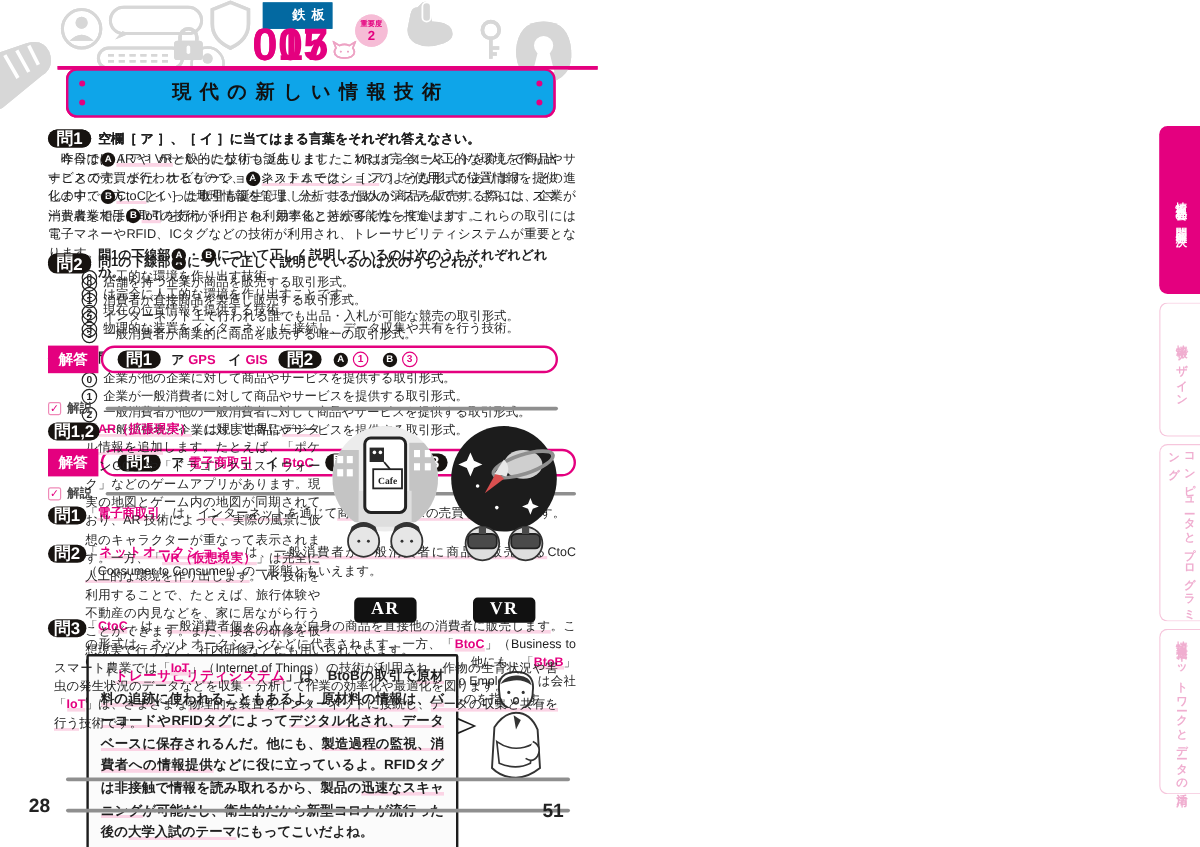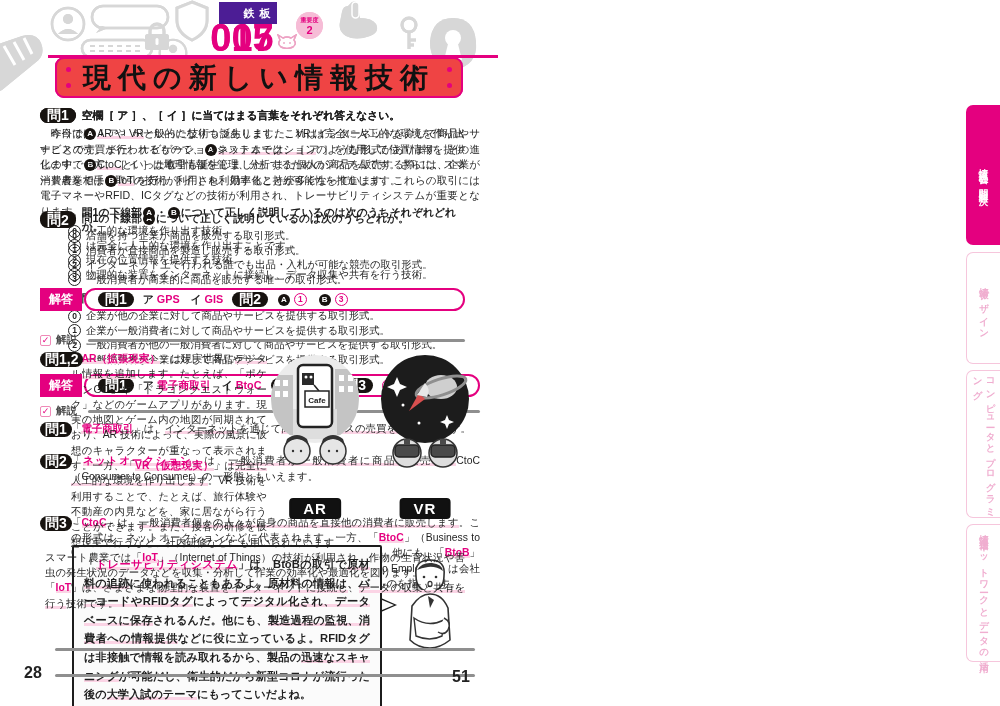--- a/index.html
+++ b/index.html
@@ -10,35 +10,35 @@
     font-family:"Liberation Sans","DejaVu Sans",sans-serif;
   }
   .page { position:absolute; top:0; width:500px; height:706px; }
   #pageL { left:0; } #pageR { left:500; }
 
   
   .deco { position:absolute; } .deco svg { display:block; }
 
   
   .teppan { position:absolute; left:219px; top:2px; width:58px; height:22px;
-    background:#4c1d95; color:#fff; font-size:11px; font-weight:700;
+    background:#0369a1; color:#fff; font-size:11px; font-weight:700;
     letter-spacing:5px; text-align:center; line-height:22px; padding-left:23px; }
   .bignum { position:absolute; left:206px; top:20px; width:72px; text-align:center;
     color:#e4007f; font-size:38px; font-weight:900; letter-spacing:0; line-height:36px; }
   .impbadge { position:absolute; left:296px; top:12px; width:27px; height:27px;
     background:#f6bcd6; border-radius:50%; text-align:center; color:#e4007f; }
   .impbadge .l1 { display:block; font-size:6px; font-weight:700; padding-top:4px; }
   .impbadge .l2 { display:block; font-size:11px; font-weight:800; line-height:11px; }
   .catdoodle { position:absolute; left:277px; top:34px; }
 
   .titleline { position:absolute; left:48px; top:55px; width:450px; height:3px; background:#e4007f; }
   .titlebox { position:absolute; left:55px; top:57px; width:408px; height:41px;
-    background:#ef4444; border:2.5px solid #e4007f; border-radius:9px;
+    background:#0ea5e9; border:2.5px solid #e4007f; border-radius:9px;
     display:flex; align-items:center; justify-content:center;
-    font-size:28px; font-weight:800; letter-spacing:7px; color:#111; }
+    font-size:16px; font-weight:800; letter-spacing:7px; color:#111; }
   .titlebox .dot { position:absolute; width:5px; height:5px; border-radius:50%; background:#e4007f; }
   .dot.a{left:9px;top:8px}.dot.b{left:9px;bottom:8px}.dot.c{right:9px;top:8px}.dot.d{right:9px;bottom:8px}
 
   
   .content { position:absolute; left:40px; width:440px; }
   #pageR .content { width:425px; }
   .qrow { display:flex; gap:6px; align-items:center; font-size:10.8px; font-weight:700; }
   .qtag { display:inline-block; background:#171310; color:#fff; border-radius:9px;
     padding:0 7px; height:15px; line-height:15px; font-size:14px; font-weight:700; white-space:nowrap; }
   .qbody { font-size:10.6px; line-height:15.6px; text-align:justify; }
@@ -81,21 +81,21 @@
     border:2px solid #1c1c1c; border-radius:2px; background:#fbfbfb;
     padding:8px 10px; font-size:11.2px; font-weight:700; line-height:18.6px; text-align:justify; }
   .speechtail { position:absolute; left:381px; top:598px; width:0; height:0;
     border-top:7px solid transparent; border-bottom:7px solid transparent; border-left:16px solid #1c1c1c; }
   .speechtail:after { content:""; position:absolute; left:-15px; top:-5px; width:0; height:0;
     border-top:5px solid transparent; border-bottom:5px solid transparent; border-left:12px solid #fbfbfb; }
   .person { position:absolute; left:398px; top:556px; }
 
   
   .illuswrap { float:right; width:190px; height:168px; margin:2px 0 2px 8px;
-    display:flex; gap:18px; justify-content:center; }
+    display:flex; gap:7px; justify-content:flex-start;font-family:Liberation Serif, serif; }
   .illus { position:relative; width:92px; }
   .illus .lbl { position:absolute; left:50%; transform:translateX(-50%); bottom:2px;
     background:#111; color:#fff; font-size:15px; font-weight:800; letter-spacing:1px;
     padding:1px 12px; border-radius:4px; border:2px solid #111; }
 
   
   .botrule { position:absolute; height:3px; background:#8f8f8f; border-radius:2px; }
   .pagenum { position:absolute; font-size:16px; font-weight:700; color:#222; }
 
   

